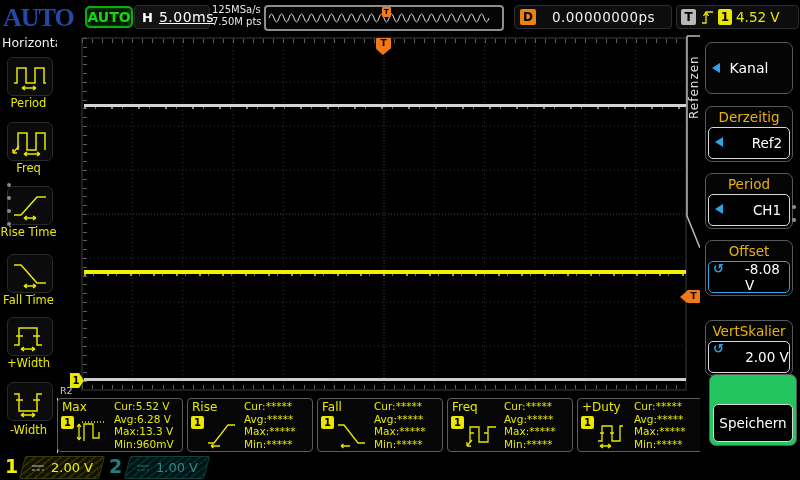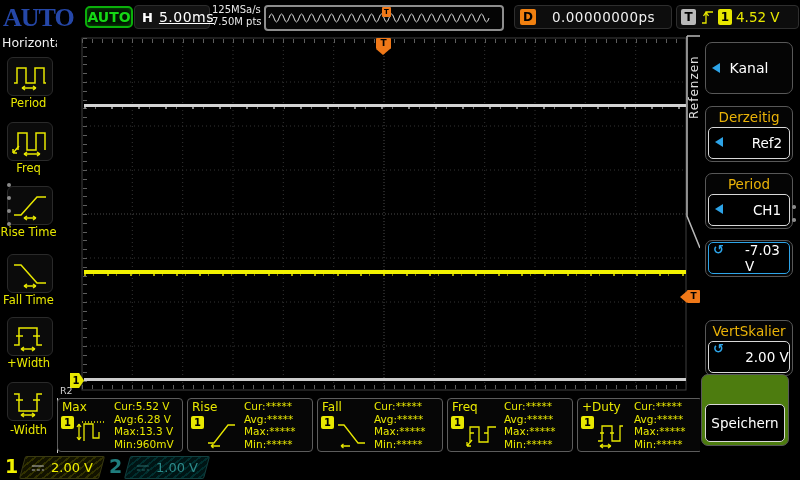--- a/index.html
+++ b/index.html
@@ -82,22 +82,22 @@
   .rtitle{color:#eab308;font-size:13.5px;text-align:center;height:19px;line-height:19px;}
   .rval{position:relative;border:1.5px solid #d8d8d8;border-radius:5px;height:30px;background:#000;
     display:flex;align-items:center;justify-content:center;color:#fff;font-size:13.5px;padding-left:36px;}
   .rval.hl{border-color:#2da4e8;}
   .tri-left{position:absolute;left:6px;top:9px;width:0;height:0;border-top:5.5px solid transparent;
     border-bottom:5.5px solid transparent;border-right:8px solid #2da4e8;}
   .knob{position:absolute;left:4px;top:-1px;color:#2da4e8;font-size:13px;font-weight:bold;}
   .kanalbox{position:absolute;left:5px;top:10px;width:88px;height:52px;border:1px solid #585858;border-radius:7px;
     background:#050505;display:flex;align-items:center;justify-content:center;color:#fff;font-size:14px;box-sizing:border-box;}
   .kanalbox .tri-left{top:20px;}
-  .savegroup{position:absolute;left:1px;top:342px;width:88px;height:72px;border:1px solid #585858;border-radius:7px;
-    background:#4d7c0f;box-sizing:border-box;}
+  .savegroup{position:absolute;left:9px;top:342px;width:88px;height:72px;border:1px solid #585858;border-radius:7px;
+    background:#22c55e;box-sizing:border-box;}
   .savebtn{position:absolute;left:3px;right:3px;bottom:3px;height:36px;border:1.5px solid #d8d8d8;border-radius:5px;
     background:#000;color:#fff;font-size:13.5px;display:flex;align-items:center;justify-content:center;}
   
   #chbar{position:absolute;left:0;top:453px;width:800px;height:27px;background:#000;}
   .chnum{position:absolute;top:2px;font-size:19px;font-weight:bold;}
   .chbox{position:absolute;top:3px;width:78px;height:21px;transform:skewX(-15deg);border-radius:2px;
     display:flex;align-items:center;justify-content:center;gap:6px;}
   .chbox>*{transform:skewX(15deg);}
   .ch1box{background:#121200;border:1px solid #3a3a12;
     background-image:repeating-linear-gradient(135deg,rgba(160,160,0,.22) 0 2px,transparent 2px 6px);}
@@ -367,23 +367,24 @@
 
   <div class="rgroup" style="top:141px">
     <div class="rtitle">Period</div>
     <div class="rval">
       <span class="tri-left"></span>
       <span>CH1</span>
     </div>
   </div>
 
   <div class="rgroup" style="top:208px">
+    <div class="rtitle">Offset</div>
     <div class="rval hl">
       <span class="knob">↺</span>
-      <span>-7.03 V</span>
+      <span>-8.08 V</span>
     </div>
   </div>
 
   <div class="rgroup" style="top:288px">
     <div class="rtitle">VertSkalier</div>
     <div class="rval">
       <span class="knob">↺</span>
       <span>2.00 V</span>
     </div>
   </div>

